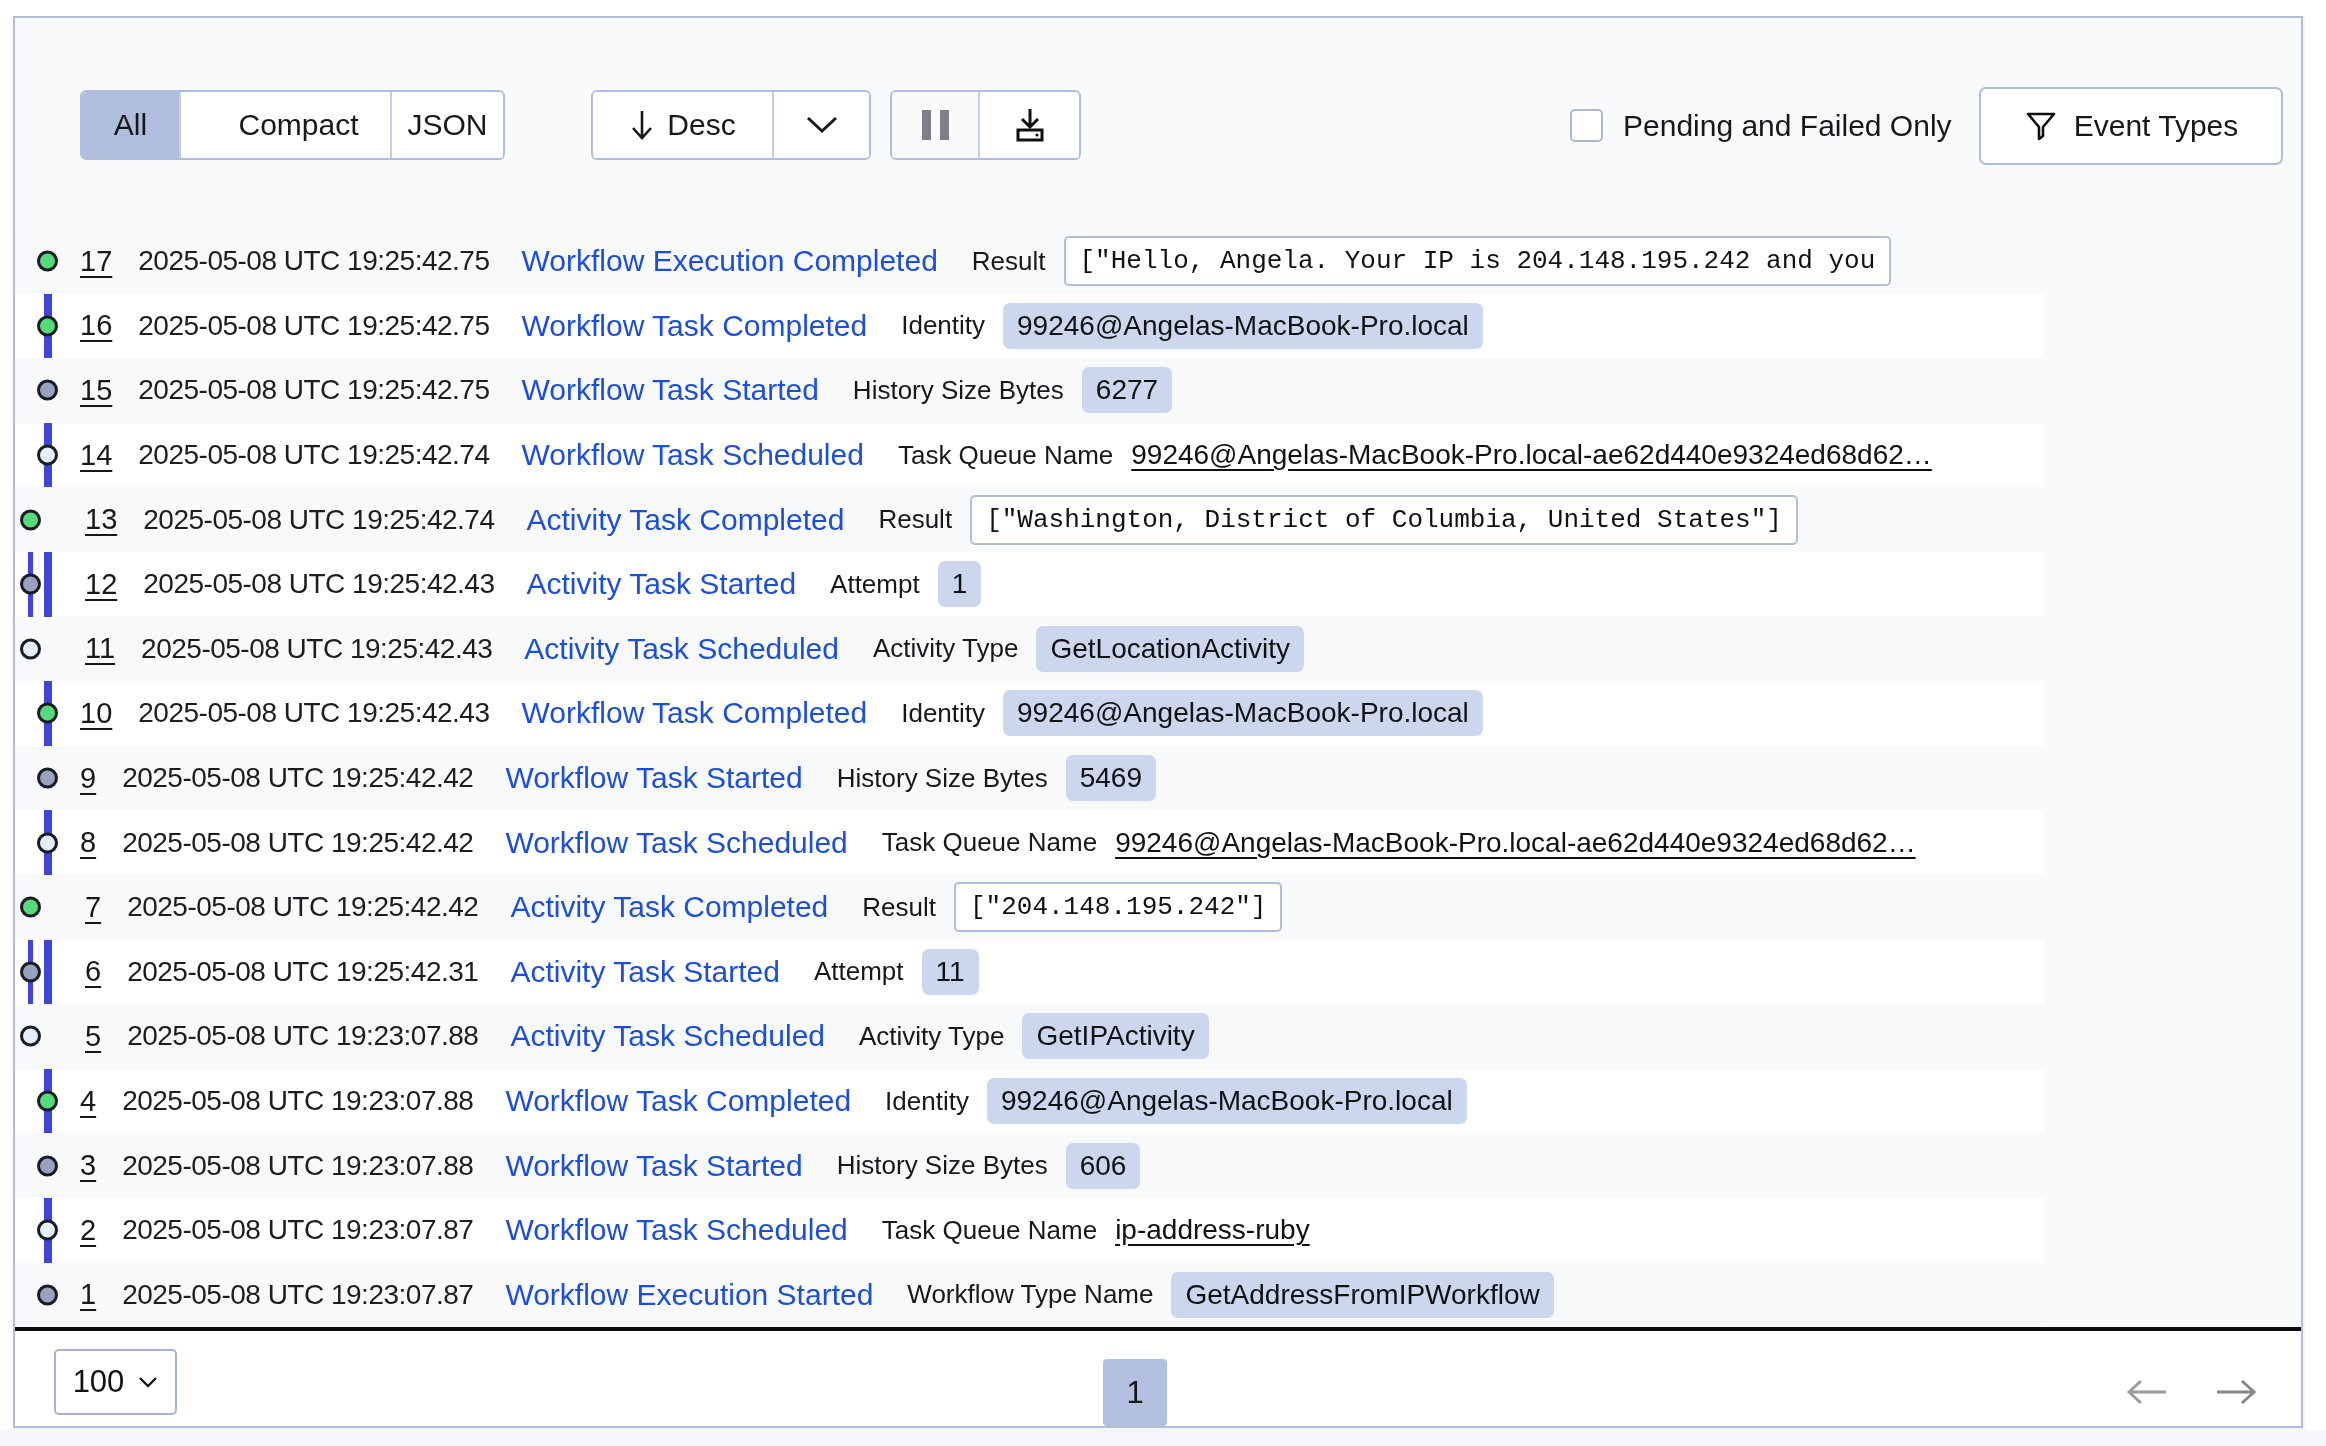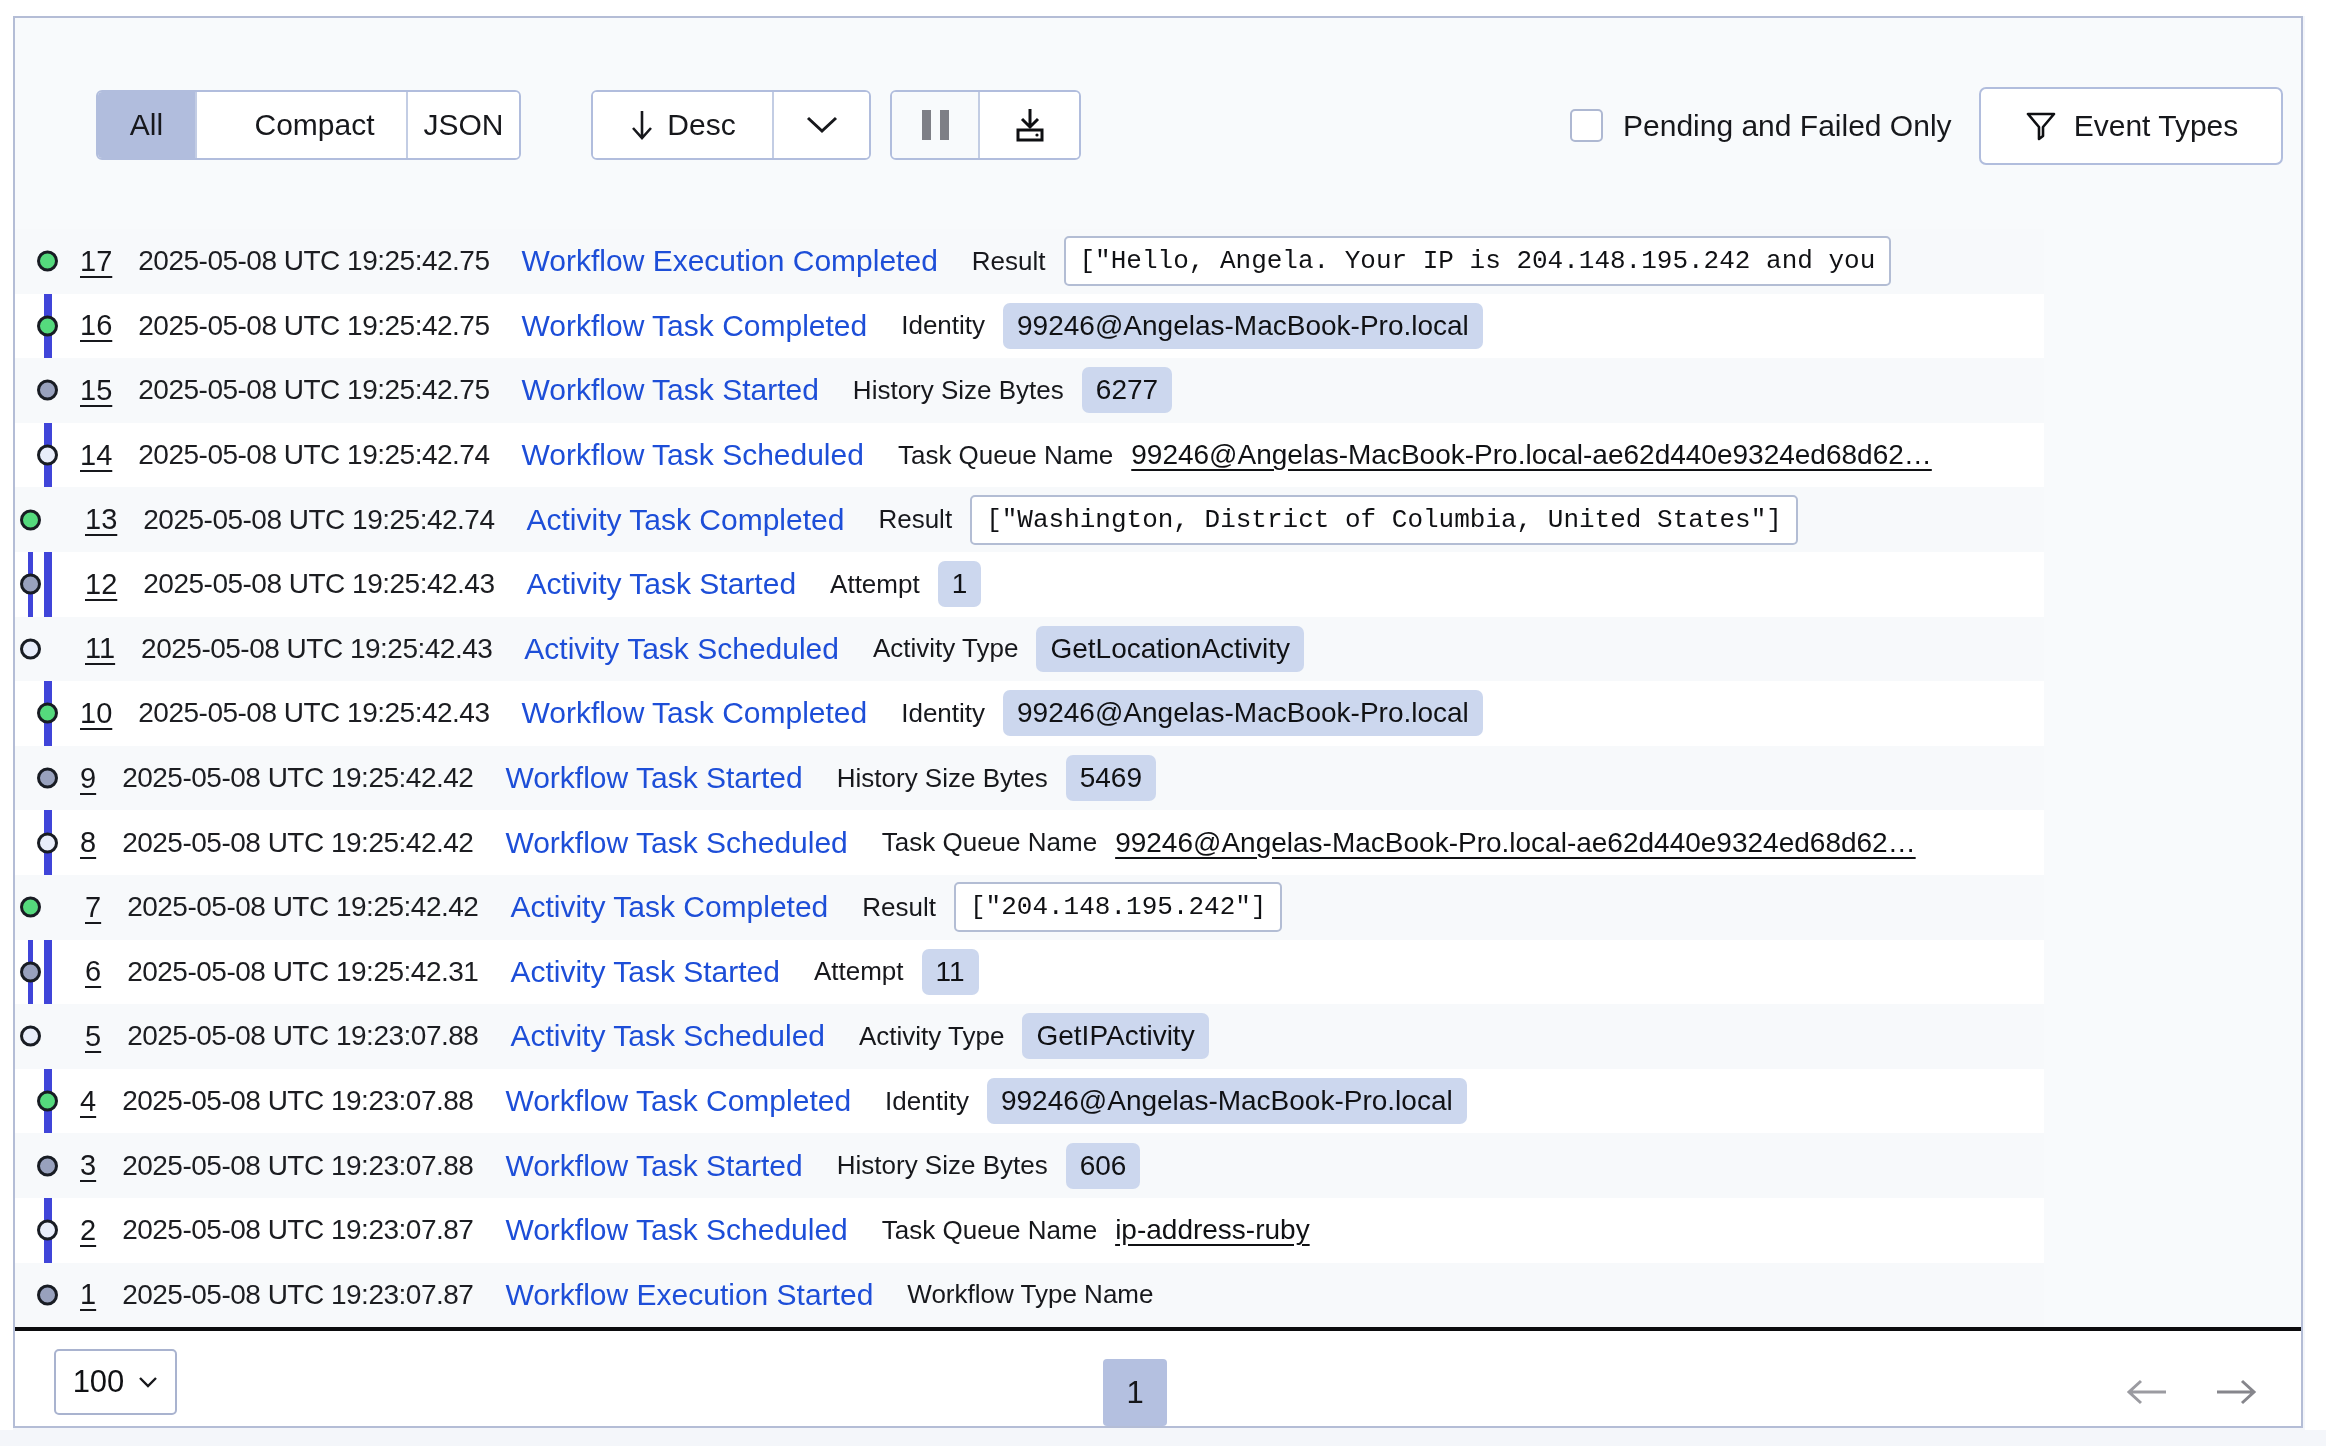--- a/index.html
+++ b/index.html
@@ -9,21 +9,21 @@
   #page .page-right-strip{position:absolute;left:2305px;top:0;width:21px;height:1430px;background:#ffffff;}
 
   .panel{position:absolute;left:13px;top:16px;width:2290px;height:1412px;background:#f8fafc;
          border:2px solid #b4bdd6;box-sizing:border-box;}
 
   
   .seg-group{position:absolute;display:flex;border:2px solid #b1bddd;border-radius:6px;background:#ffffff;overflow:hidden;}
   .seg{display:flex;align-items:center;justify-content:center;font-size:30px;color:#17181c;background:#ffffff;cursor:pointer;}
   .seg + .seg{border-left:2px solid #c3cde4;}
   .seg.selected{background:#b1bddd;}
-  #view-group{left:81px;top:72px;height:66px;}
+  #view-group{left:65px;top:72px;height:66px;}
   #view-group .seg:nth-child(1){width:97px;}
   #view-group .seg:nth-child(2){width:183px;padding-left:26px;}
   #view-group .seg:nth-child(3){width:111px;}
 
   #sort-group{left:576px;top:72px;height:66px;}
   #sort-group .seg-main{width:179px;gap:12px;}
   #sort-group .seg-caret{width:95px;}
 
   #pd-group{left:875px;top:72px;height:66px;}
   #pd-group .seg-pause{width:86px;background:#f8fafc;}
@@ -274,20 +274,21 @@
           <span class="ename">Workflow Task Scheduled</span>
           <span class="elabel">Task Queue Name</span>
           <span class="eval link">ip-address-ruby</span>
         </div>
         <div class="erow stripe">
           <span class="dot gray main"></span>
           <a class="eid">1</a>
           <span class="etime">2025-05-08 UTC 19:23:07.87</span>
           <span class="ename">Workflow Execution Started</span>
           <span class="elabel">Workflow Type Name</span>
+          <span class="eval chip">GetAddressFromIPWorkflow</span>
         </div>
       </div>
 
     <div class="blacksep"></div>
 
     <div class="footer">
       <div class="pagesize-select">
         <span>100</span>
         <span>
           <svg width="20" height="13" viewBox="0 0 20 13">

